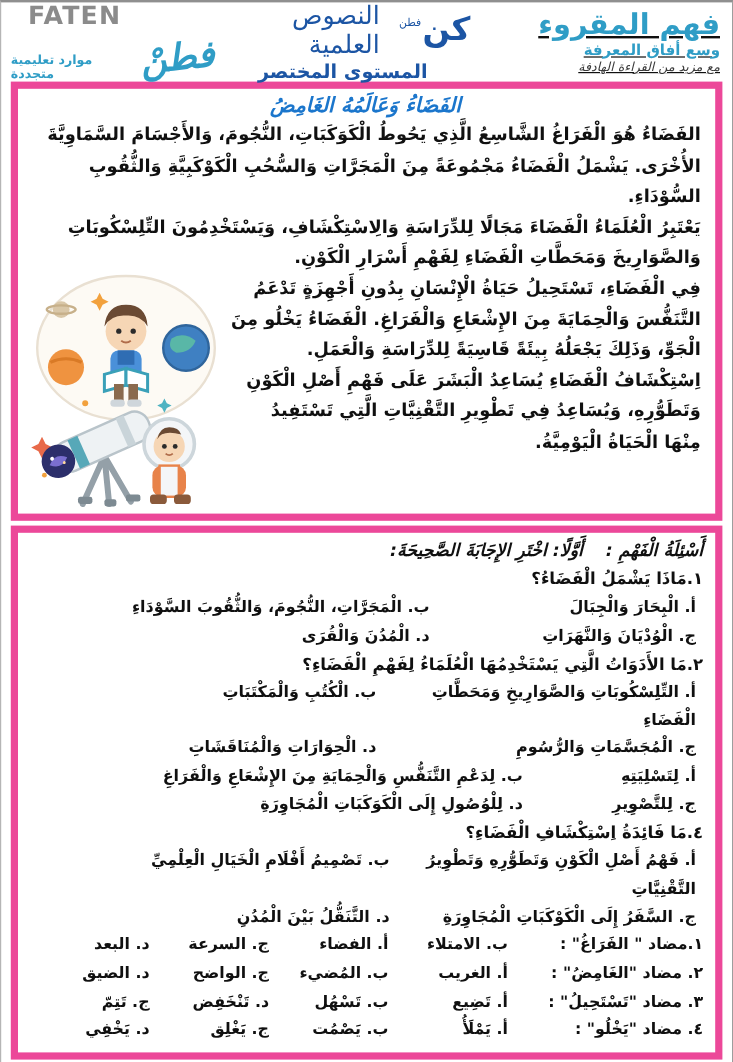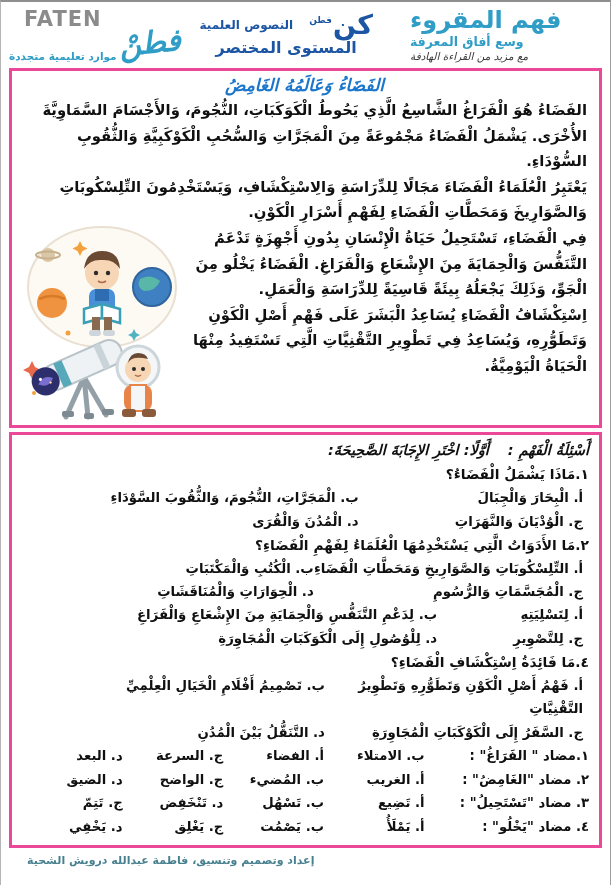--- a/index.html
+++ b/index.html
@@ -16,29 +16,29 @@
   
   .header { height:64px; display:flex; align-items:center; justify-content:space-between; padding:2px 10px 0 8px; direction:ltr; }
   .brand-left { display:flex; align-items:flex-end; }
   .brand-left .col { display:flex; flex-direction:column; align-items:center;gap:18px; }
   .faten-latin { font-size:21px; font-weight:bold; color:#8b8b8b; letter-spacing:1px; line-height:1; }
   .faten-tag { font-size:10.5px; font-weight:bold; color:#2f9dc6; margin-top:2px; }
   .faten-ar { font-size:30px; font-weight:bold; color:#2f9dc6; line-height:0.9; transform:rotate(-6deg); margin-left:2px; margin-bottom:6px; font-style:italic; }
   .brand-center { text-align:right; direction:rtl; color:#1c55a4; margin-right:18px; }
   .bc-line1 { display:flex; direction:rtl; align-items:center; }
   .bc-kun { font-size:27px; font-weight:bold; line-height:0.9; }
-  .bc-fatan { font-size:9px; font-weight:bold; margin:0 1px 10px 16px; }
-  .bc-rest { font-size:12px; font-weight:bold; }
+  .bc-fatan { font-size:9px; font-weight:normal; margin:0 1px 10px 16px; }
+  .bc-rest { font-size:21px; font-weight:normal; }
   .bc-line2 { font-size:16px; font-weight:bold; margin-top:1px; text-align:center; }
-  .brand-right { text-align:left; direction:rtl; min-width:190px; }
+  .brand-right { text-align:right; direction:rtl; min-width:190px;text-decoration:underline; }
   .br-main { font-size:24px; font-weight:bold; color:#2f9dc6; line-height:1.05; letter-spacing:-1px; }
   .br-sub { font-size:12.5px; font-weight:bold; color:#2f9dc6; }
   .br-tag { font-size:10.5px; font-style:italic; color:#3a3a3a; margin-top:1px; }
   
-  .box { border:3px solid #ec4899; margin:0 8px; background:#fff; }
+  .box { border:6px solid #ec4899; margin:0 8px; background:#fff; }
   .passage-box { margin-top:2px; padding:3px 12px 4px 10px; direction:rtl; }
   .passage-title { text-align:center; color:#1b76cc; font-weight:bold; font-style:italic; font-size:17px; line-height:1.35; }
   .passage p { font-size:14.8px; font-weight:bold; line-height:1.73; text-align:right; }
   .illustration { float:left; width:158px; height:196px; margin:0 8px 0 0; }
   .clearfix::after { content:""; display:block; clear:both; }
   
   .questions-box { margin-top:4px; padding:4px 10px 6px 10px; direction:rtl; }
   .sec-head { font-weight:bold; font-style:italic; font-size:14.5px; line-height:1.6; }
   .sec-head .inst { margin-right:14px;margin-left:28px; }
   .q-line { font-weight:bold; font-size:13.8px; line-height:1.75; }

